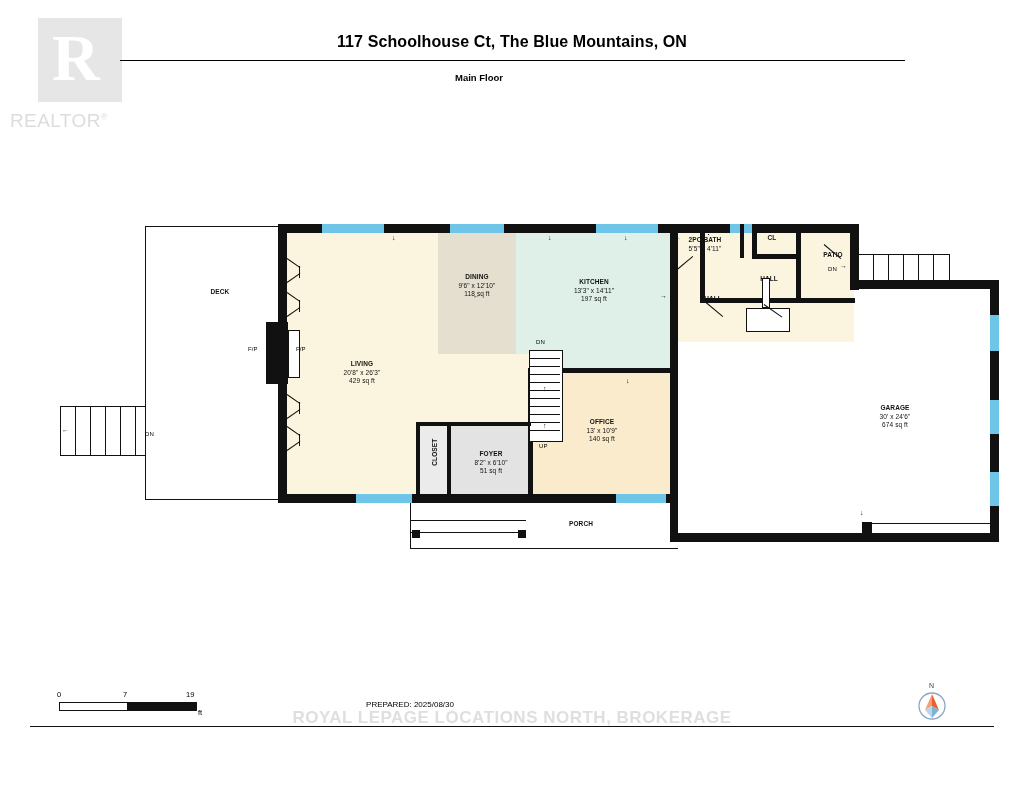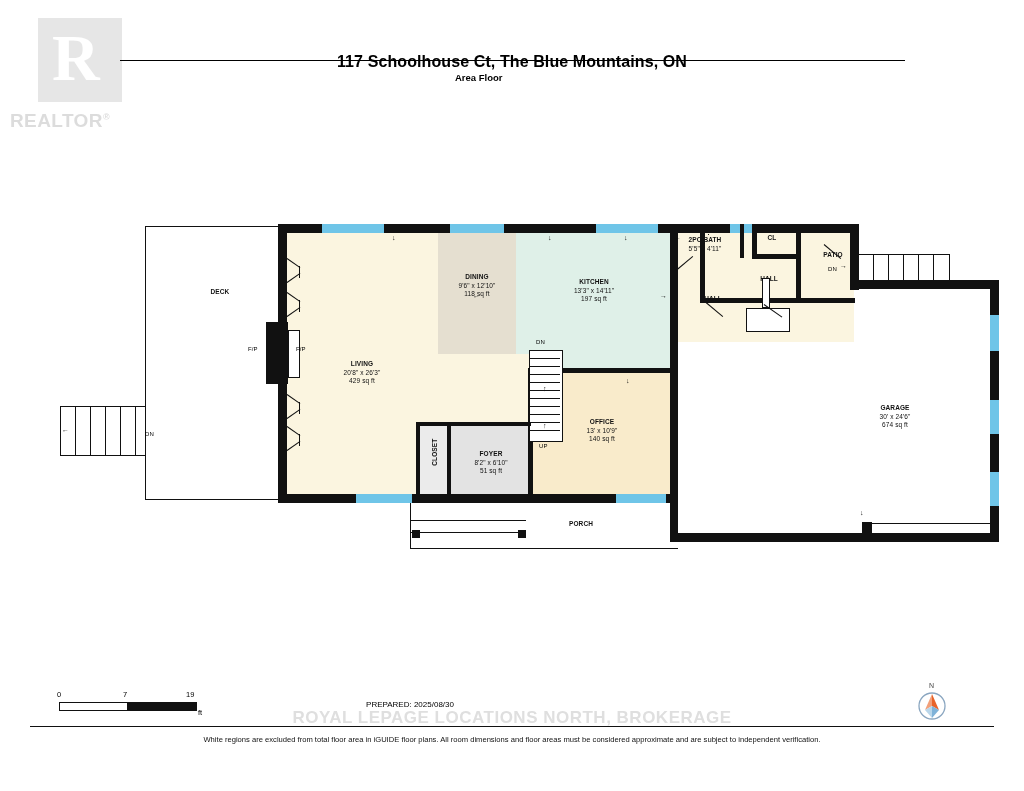--- a/index.html
+++ b/index.html
@@ -23,21 +23,20 @@
   
   .title {
     position: absolute;
     top: 33px;
     left: 0;
     width: 1024px;
     text-align: center;
     font-size: 16px;
     font-weight: bold;
     letter-spacing: 0.1px;
-    margin-top: 20px;
   }
   .title-rule {
     position: absolute;
     top: 60px;
     left: 120px;
     width: 785px;
     height: 1px;
     background: #000;
   }
 
@@ -81,21 +80,21 @@
     font-weight: bold;
     color: #ffffff;
     font-family: "Liberation Serif", serif;
     line-height: 68px;
   }
   .realtor-word {
     position: absolute;
     top: 92px;
     left: 0px;
     font-size: 19px;
-    font-weight: bold;
+    font-weight: normal;
     color: #b3b3b3;
     letter-spacing: 0.4px;
   }
   .realtor-reg {
     font-size: 9px;
     vertical-align: super;
   }
 
   
   .plan {
@@ -200,21 +199,21 @@
     <div class="realtor-box"></div>
     <div class="realtor-r">R</div>
     <div class="realtor-word">
       <span>REALTOR</span><span class="realtor-reg">®</span>
     </div>
   </div>
 
   <div class="title">117 Schoolhouse Ct, The Blue Mountains, ON</div>
   <div class="title-rule"></div>
 
-  <div class="floor-label">Area Floor</div>
+  <div class="floor-label">Main Floor</div>
 
   <div class="plan">
 
     <div class="thin-line" style="left:105px; top:16px; width:135px; height:1px;"></div>
     <div class="thin-line" style="left:105px; top:16px; width:1px; height:274px;"></div>
     <div class="thin-line" style="left:105px; top:289px; width:135px; height:1px;"></div>
     <div class="room-label" style="left:150px; top:78px; width:60px;">
       <span class="nm">DECK</span>
     </div>
 
@@ -443,15 +442,14 @@
       <polygon points="24,18 31,34 24,30" fill="#e8632a"></polygon>
       <polygon points="24,18 17,34 24,30" fill="#f2a07a"></polygon>
       <polygon points="24,42 31,34 24,30" fill="#7fb2d8"></polygon>
       <polygon points="24,42 17,34 24,30" fill="#b9d6ea"></polygon>
       <text x="21" y="12" font-size="7" font-family="Liberation Sans, sans-serif" fill="#444">N</text>
     </svg>
   </div>
 
   <div class="watermark">ROYAL LEPAGE LOCATIONS NORTH, BROKERAGE</div>
   <div class="footer-rule"></div>
-  <div class="disclaimer">White regions are excluded from total floor area in iGUIDE floor plans. All room dimensions and floor areas must be considered approximate and are subject to independent verification.</div>
 
 </div>
 
 </body></html>

